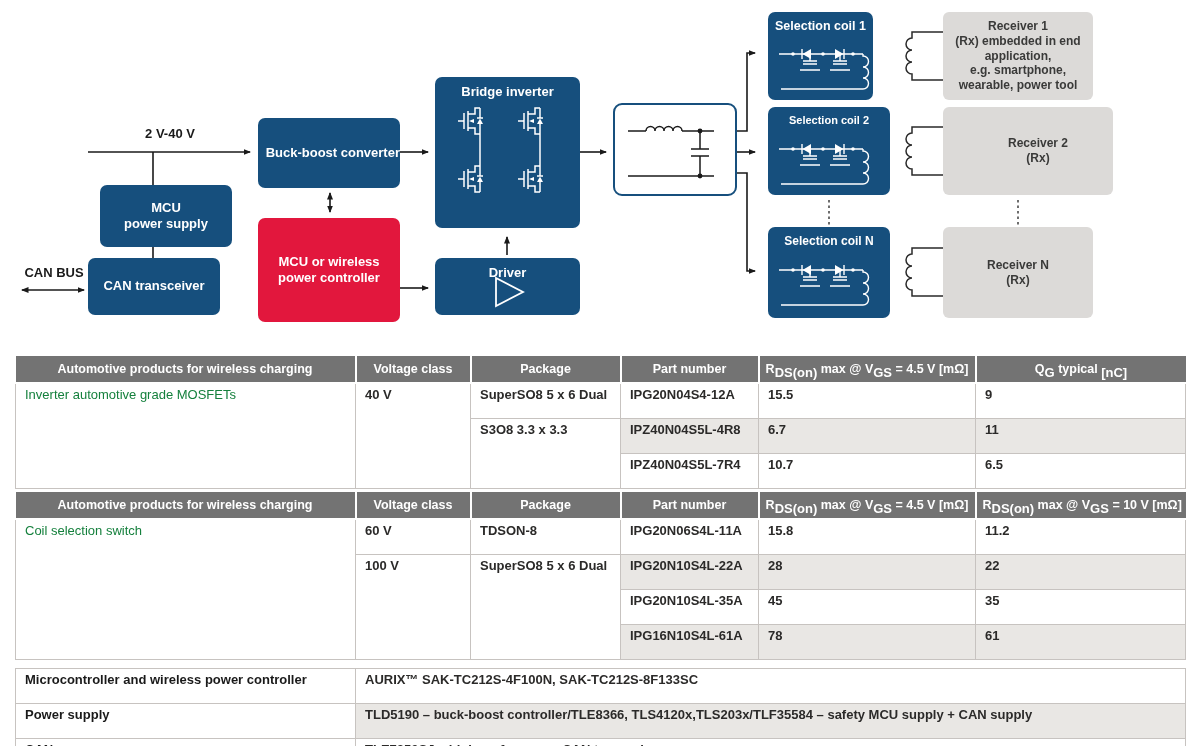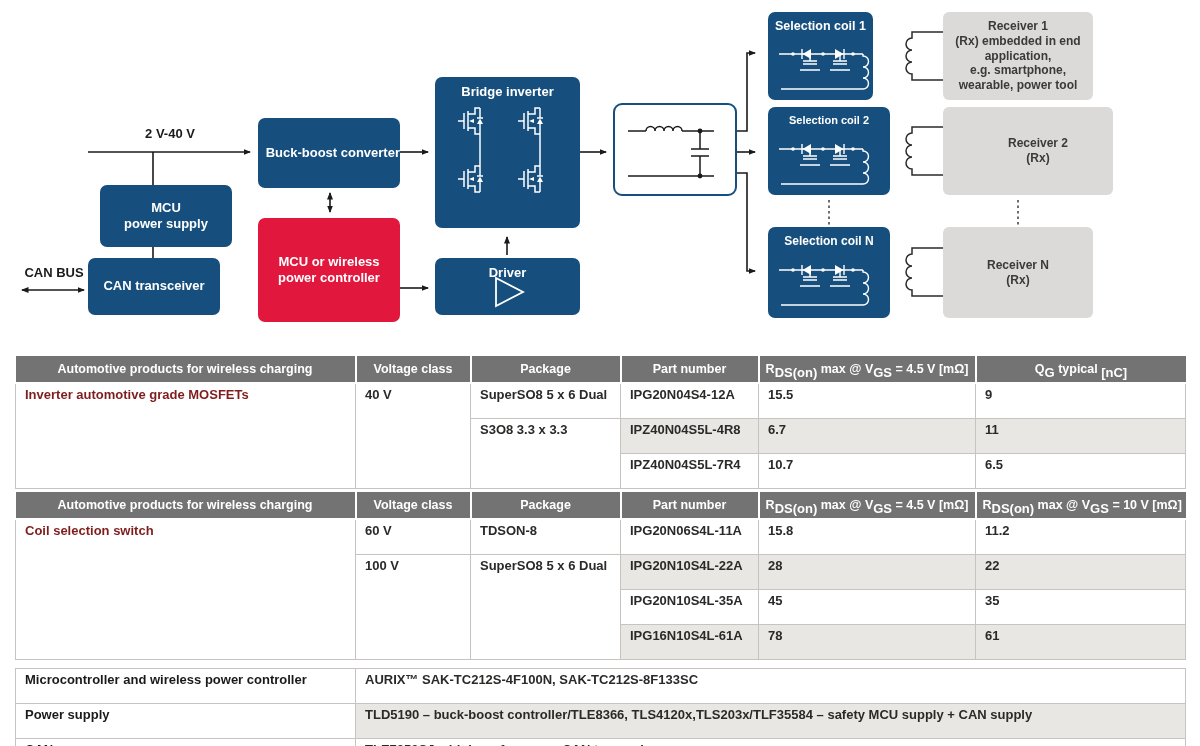--- a/index.html
+++ b/index.html
@@ -18,21 +18,21 @@
   .mline span{display:block;}
   .flabel{position:absolute;font-size:13px;font-weight:700;color:#1a1a1a;text-align:center;}
   svg.wires{position:absolute;left:0;top:0;pointer-events:none;}
   
   .tbl{border-collapse:collapse;table-layout:fixed;width:1170px;margin-left:15px;font-size:13px;color:#2b2a29;}
   .tbl th{background:#737373;color:#fff;font-size:12.5px;font-weight:700;height:22px;padding:2px 6px;text-align:center;
           border-left:2px solid #fff;border-bottom:2px solid #fff;overflow:hidden;white-space:nowrap;}
   .tbl th:first-child{border-left:none;}
   .tbl td{border:1px solid #c7c3c0;height:28px;padding:3px 9px;vertical-align:top;font-weight:600;background:#fff;
           overflow:hidden;white-space:nowrap;}
-  .tbl td.cat{font-weight:700;color:#7f1d1d;}
+  .tbl td.cat{font-weight:400;color:#15803d;}
   .tbl td.alt{background:#e9e7e4;}
   .tbl sub{font-size:13px;line-height:0;}
   #table1{margin-top:4px;}
   #table2{margin-top:3px;}
   #table3{margin-top:8px;border-bottom:3px solid #8d8283;}
   #table3 td.lbl{font-weight:700;color:#1a1a1a;}
 </style>
 </head>
 <body>
 

